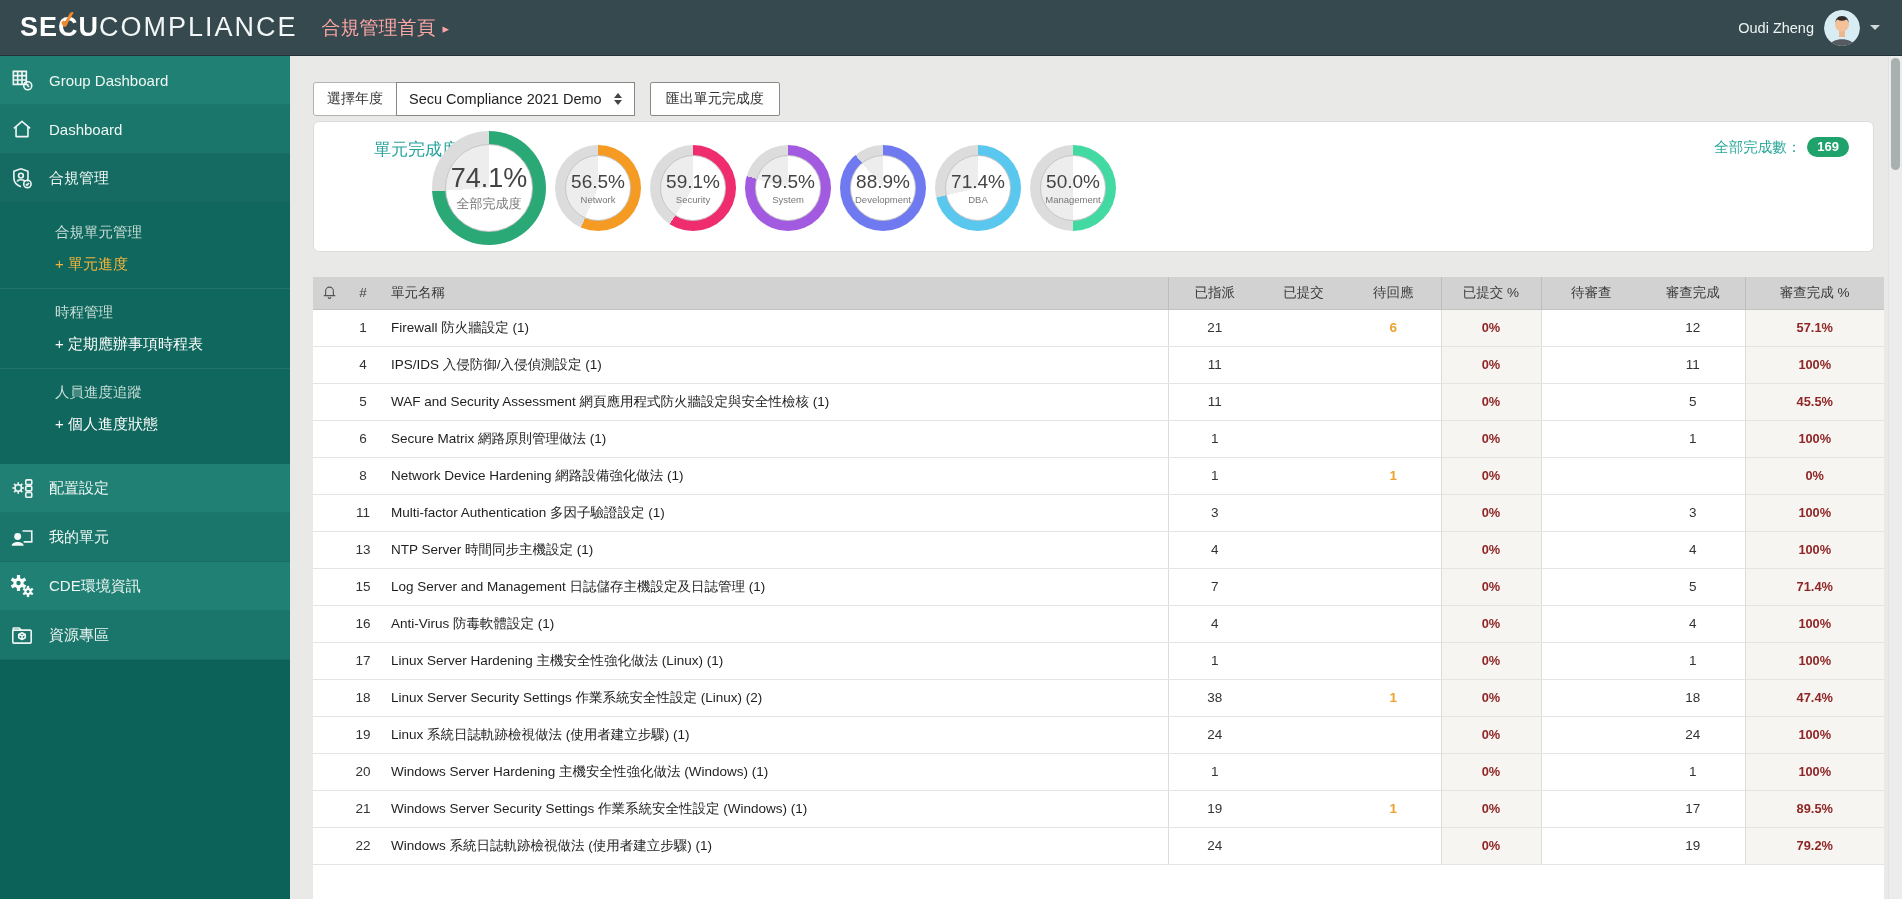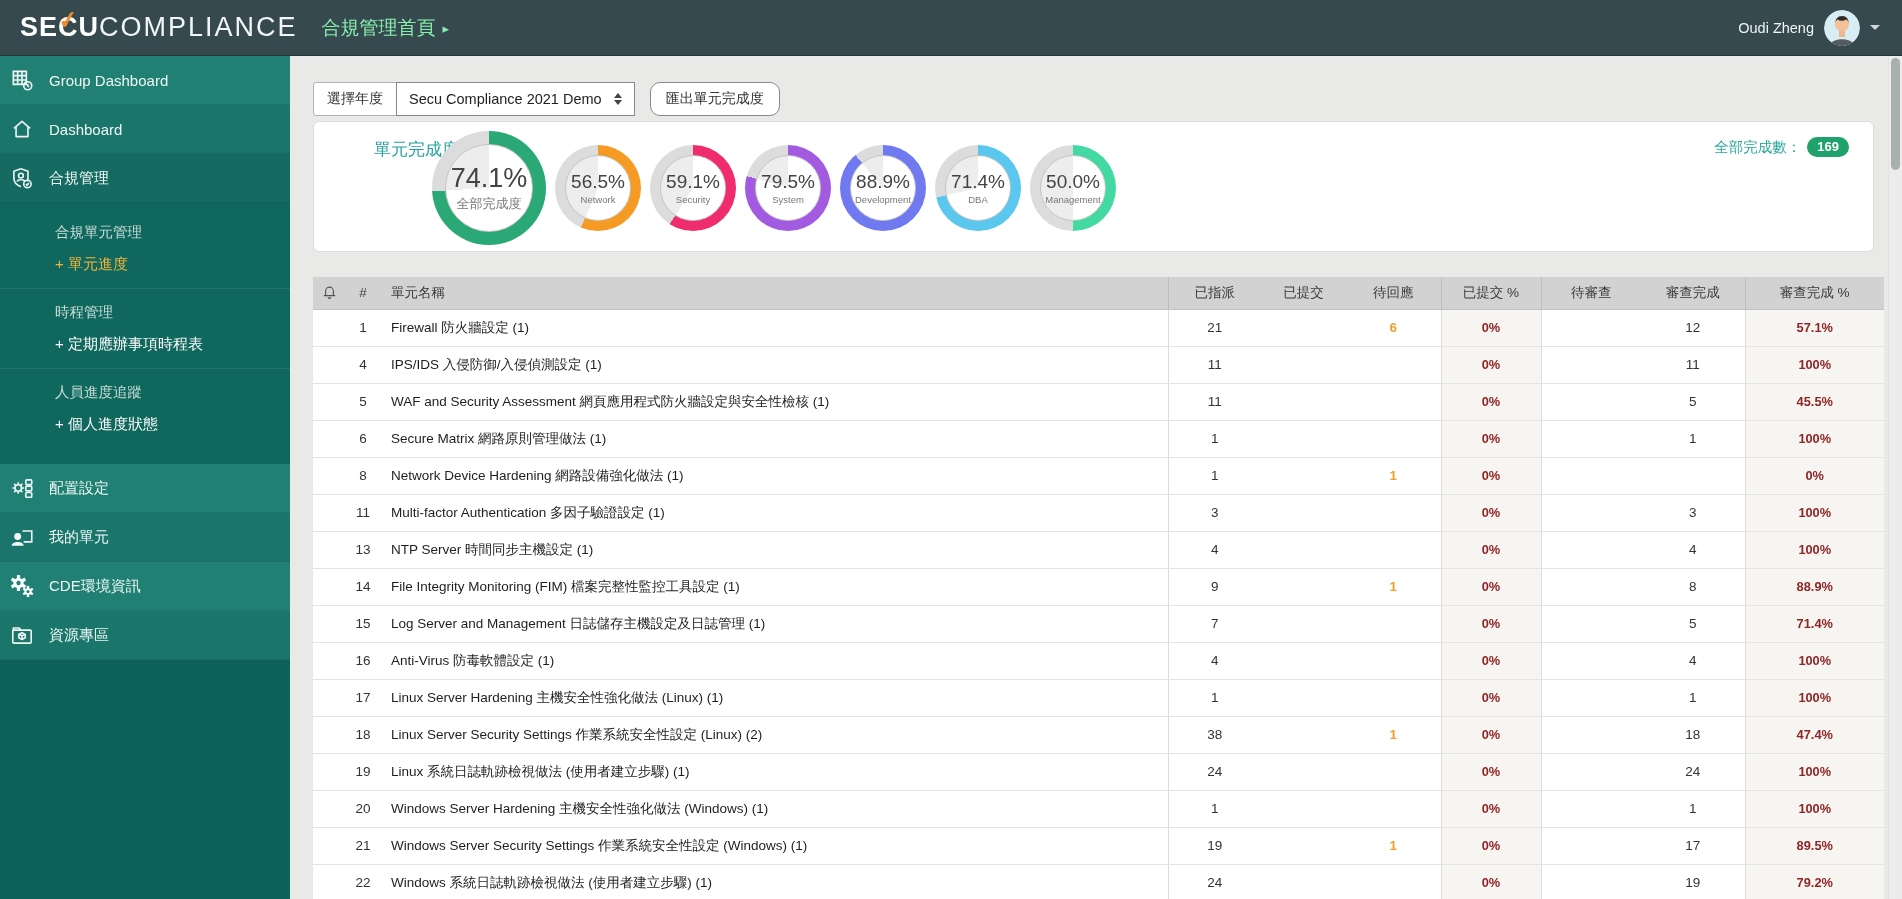--- a/index.html
+++ b/index.html
@@ -10,21 +10,21 @@
   
   .topbar { position:absolute; top:0; left:0; width:1902px; height:56px;
     background:#35494e; display:flex; align-items:center; padding-left:20px;
     border-bottom:1px solid rgba(0,0,0,.3); z-index:5; }
   .logo { display:flex; align-items:baseline; color:#fff; cursor:pointer; }
   .logo .l-bold { font-size:27px; font-weight:bold; letter-spacing:1px; }
   .logo .l-c { position:relative; font-size:27px; font-weight:bold; letter-spacing:1px; }
   .logo .check { position:absolute; left:0px; top:-6px; color:#f08a2b; font-size:24px;
     font-weight:bold; transform:rotate(-8deg); }
   .logo .l-light { font-size:27px; font-weight:normal; letter-spacing:2px; color:#f2f6f6; }
-  .page-title-wrap { margin-left:24px; color:#86efac; font-size:19px; display:flex; align-items:center; }
+  .page-title-wrap { margin-left:24px; color:#fca5a5; font-size:19px; display:flex; align-items:center; }
   .title-caret { font-size:13px; margin-left:7px; margin-top:2px; }
   .user { margin-left:auto; display:flex; align-items:center; gap:10px; padding-right:22px; cursor:pointer; }
   .user-name { color:#eef4f4; font-size:14.5px; }
   .avatar { width:36px; height:36px; border-radius:50%; overflow:hidden; display:block; }
   .user-caret { width:0; height:0; border-left:5px solid transparent; border-right:5px solid transparent;
     border-top:5px solid #cfd8d8; }
 
   
   .sidebar { position:absolute; top:56px; left:0; bottom:0; width:290px; background:#0c6158;
     display:flex; flex-direction:column; }
@@ -48,21 +48,21 @@
   .toolbar { position:absolute; left:23px; top:26px; height:34px; display:flex; align-items:stretch; }
   .year-label { display:flex; align-items:center; border:1px solid #b3b3b3; background:#fff;
     padding:0 13px; font-size:14px; color:#333; border-radius:3px 0 0 3px; }
   .year-select { display:flex; align-items:center; gap:12px; border:1px solid #878787; margin-left:-1px;
     background:#fff; padding:0 12px; font-size:14.5px; color:#222; cursor:pointer; }
   .updown { display:flex; flex-direction:column; align-items:center; }
   .tri-up { width:0;height:0;border-left:4px solid transparent;border-right:4px solid transparent;
     border-bottom:5px solid #444; margin-bottom:2px; }
   .tri-down { width:0;height:0;border-left:4px solid transparent;border-right:4px solid transparent;
     border-top:5px solid #444; }
-  .export-btn { margin-left:15px; border:1px solid #8a8a8a; background:#fff; border-radius:10px;
+  .export-btn { margin-left:15px; border:1px solid #8a8a8a; background:#fff; border-radius:2px;
     padding:0 15px; font-size:14px; color:#333; cursor:pointer; font-family:inherit; }
 
   
   .card { position:absolute; left:23px; top:65px; width:1561px; height:131px;
     background:#fff; border:1px solid #dcdcdc; border-radius:6px; }
   .card-title { position:absolute; top:16px; left:20px; font-size:17px; font-weight:500; color:#23a39c;margin-left:40px; }
   .total { position:absolute; top:15px; right:24px; font-size:14.5px; color:#2aa79a;
     display:flex; align-items:center; }
   .badge { margin-left:6px; background:#1fa26c; color:#fff; border-radius:11px;
     padding:2px 10px 3px; font-size:13px; font-weight:bold; }
@@ -432,32 +432,20 @@
               <td class="c-assigned bl">4</td>
               <td class="c-submitted"></td>
               <td class="c-pending-response warn"></td>
               <td class="c-submitted-pct bl shaded pct">0%</td>
               <td class="c-pending-review bl"></td>
               <td class="c-review-done">4</td>
               <td class="c-review-pct bl shaded pct">100%</td>
             </tr>
             <tr>
               <td class="c-bell"></td>
-              <td class="c-num">14</td>
-              <td class="c-name">File Integrity Monitoring (FIM) 檔案完整性監控工具設定 (1)</td>
-              <td class="c-assigned bl">9</td>
-              <td class="c-submitted"></td>
-              <td class="c-pending-response warn">1</td>
-              <td class="c-submitted-pct bl shaded pct">0%</td>
-              <td class="c-pending-review bl"></td>
-              <td class="c-review-done">8</td>
-              <td class="c-review-pct bl shaded pct">88.9%</td>
-            </tr>
-            <tr>
-              <td class="c-bell"></td>
               <td class="c-num">15</td>
               <td class="c-name">Log Server and Management 日誌儲存主機設定及日誌管理 (1)</td>
               <td class="c-assigned bl">7</td>
               <td class="c-submitted"></td>
               <td class="c-pending-response warn"></td>
               <td class="c-submitted-pct bl shaded pct">0%</td>
               <td class="c-pending-review bl"></td>
               <td class="c-review-done">5</td>
               <td class="c-review-pct bl shaded pct">71.4%</td>
             </tr>

